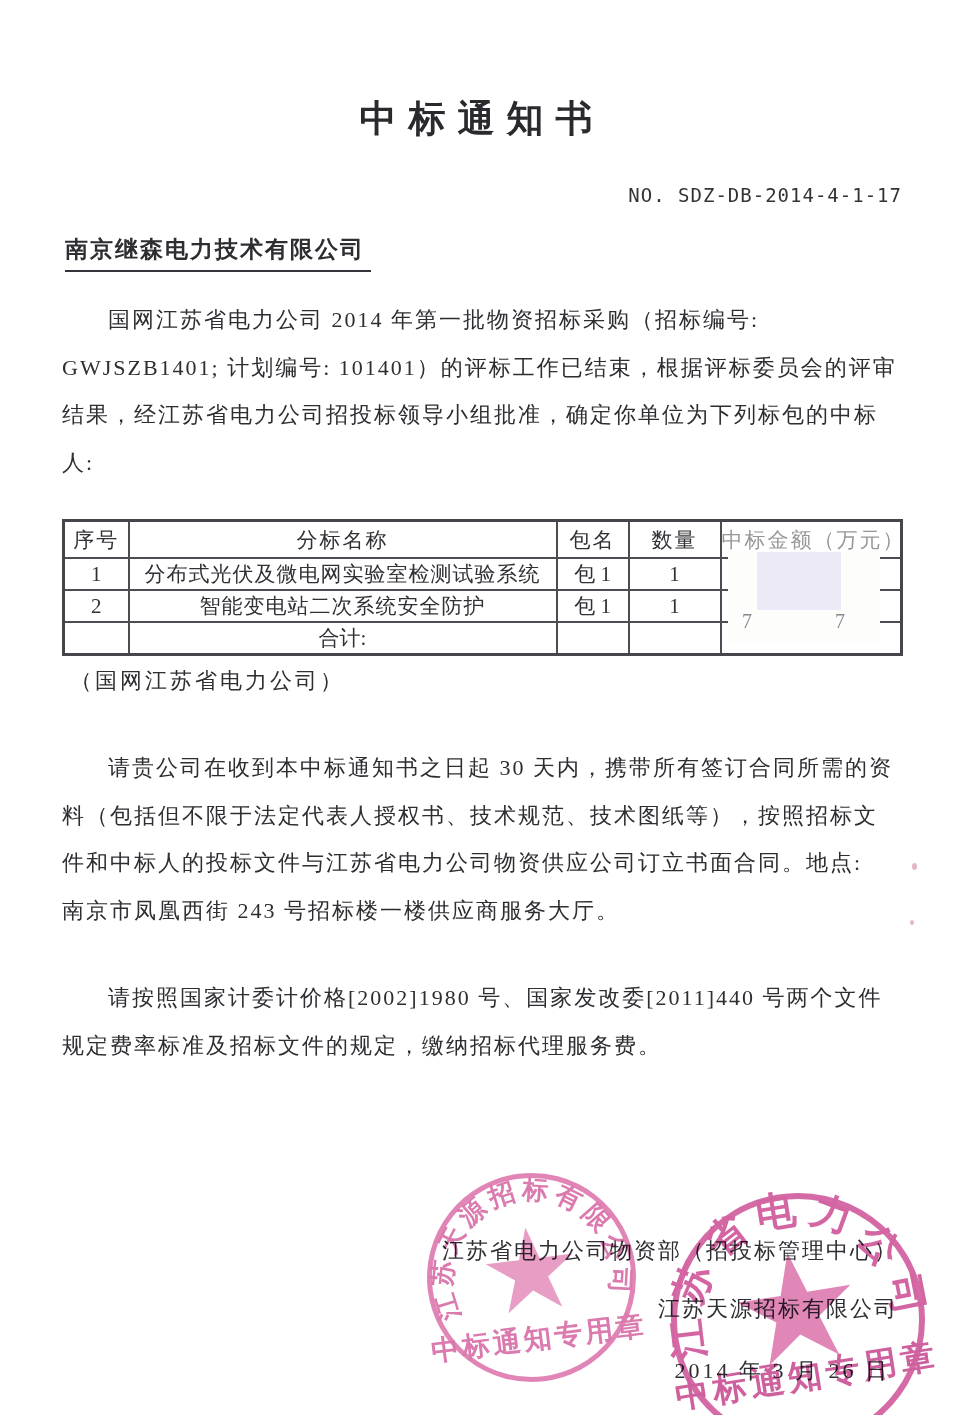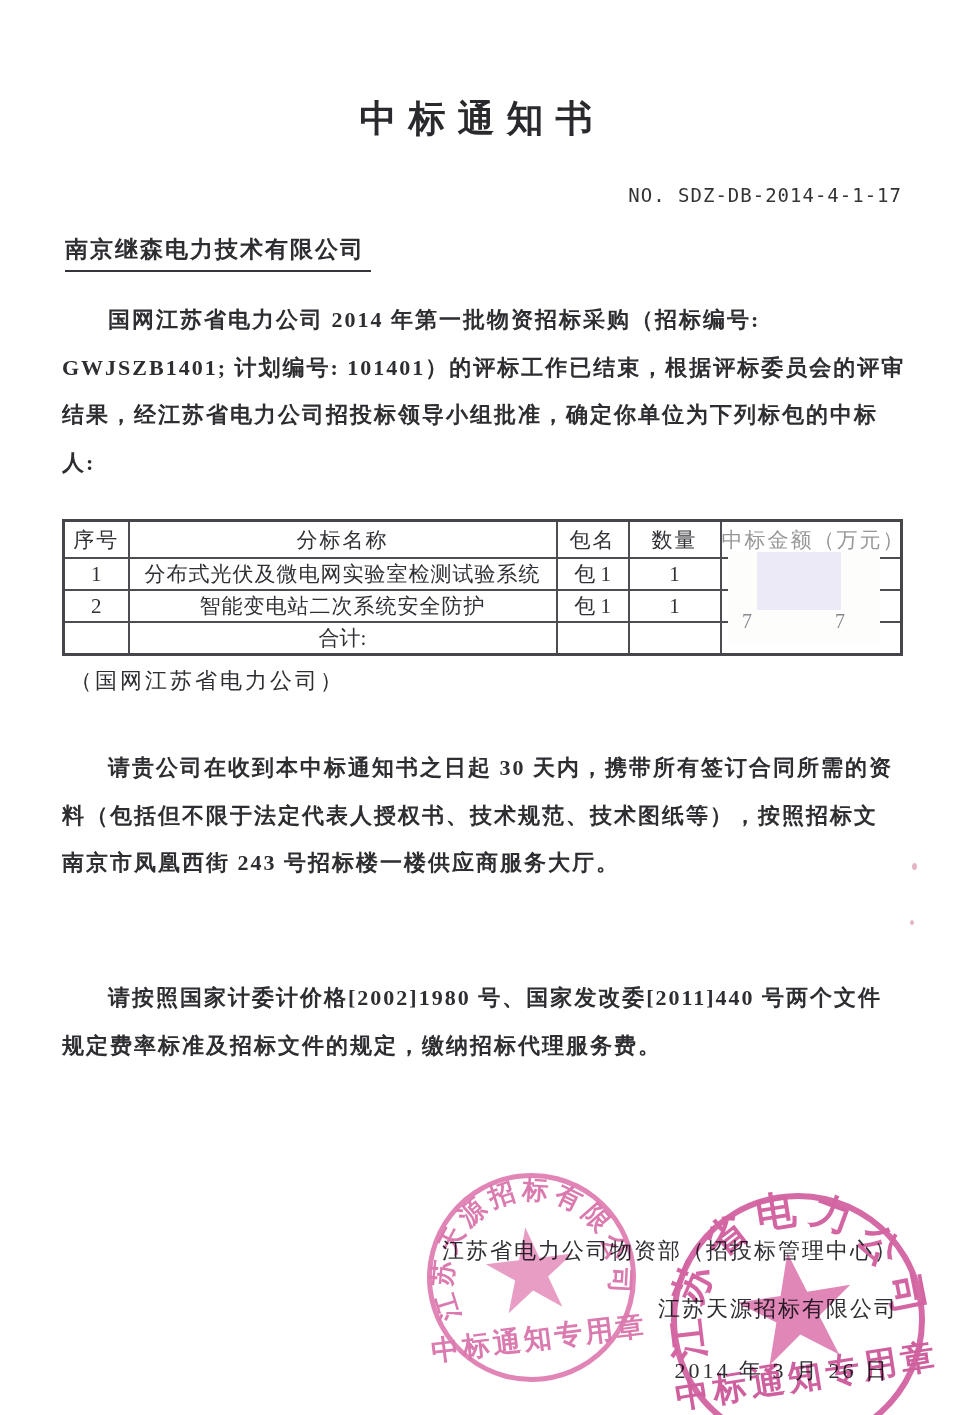--- a/index.html
+++ b/index.html
@@ -17,21 +17,21 @@
     position:absolute; top:176px; right:62px;
     font-family:"DejaVu Sans Mono", monospace;
     font-size:19px; letter-spacing:1px; color:#333;margin-top:8px;
   }
   .recipient {
     position:absolute; top:226px; left:65px;
     font-family:"Liberation Sans", sans-serif;
     font-size:23px; font-weight:700; letter-spacing:2px;
     border-bottom:2px solid #34343a; padding:0 6px 5px 0;margin-top:8px;
   }
-  .para { position:absolute; left:62px; width:846px; font-size:22px; letter-spacing:2px;font-weight:bold; }
+  .para { position:absolute; left:62px; width:846px; font-size:22px; letter-spacing:2px; }
   .para .line { height:47.5px; line-height:47.5px; white-space:nowrap; overflow:hidden; }
   .indent { padding-left:46px; }
   .attach-note { position:absolute; left:70px; top:666px; font-size:22px; letter-spacing:3px; }
 
   .award-table {
     position:absolute; left:62px; top:519px; width:838px;
     border-collapse:collapse; table-layout:fixed;
     font-size:21px; color:#303036;
   }
   .award-table th, .award-table td {
@@ -124,20 +124,21 @@
   <div class="whiteout"></div>
   <div class="lavender-blob"></div>
   <span class="faint-mark fm1">7</span>
   <span class="faint-mark fm2">7</span>
 
   <div class="attach-note">（国网江苏省电力公司）</div>
 
   <div class="para" style="top:744px">
     <div class="line indent">请贵公司在收到本中标通知书之日起 30 天内，携带所有签订合同所需的资</div>
     <div class="line">料（包括但不限于法定代表人授权书、技术规范、技术图纸等），按照招标文</div>
+    <div class="line">件和中标人的投标文件与江苏省电力公司物资供应公司订立书面合同。地点:</div>
     <div class="line">南京市凤凰西街 243 号招标楼一楼供应商服务大厅。</div>
   </div>
 
   <div class="para" style="top:974px">
     <div class="line indent">请按照国家计委计价格[2002]1980 号、国家发改委[2011]440 号两个文件</div>
     <div class="line">规定费率标准及招标文件的规定，缴纳招标代理服务费。</div>
   </div>
 
 
   <div class="sig sig-dept">江苏省电力公司物资部（招投标管理中心）</div>

